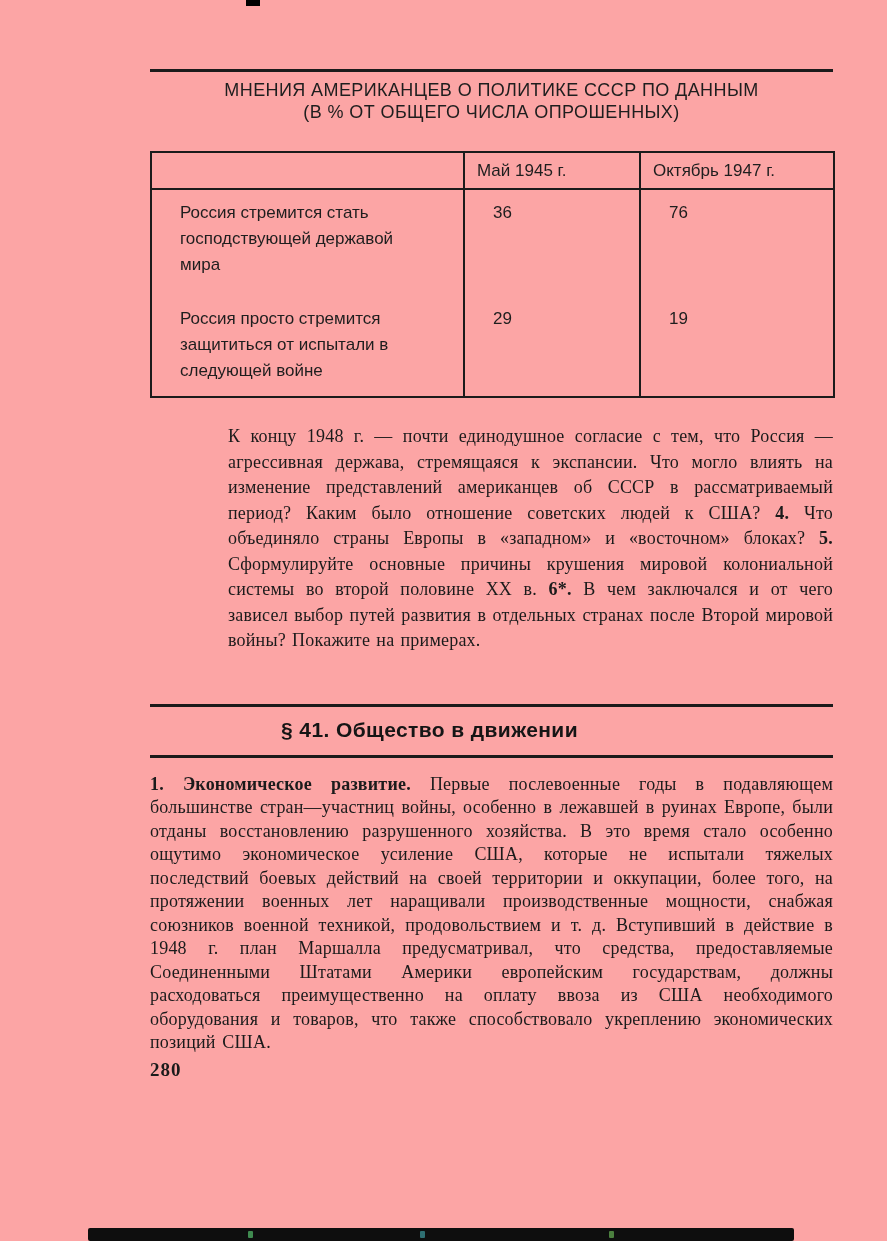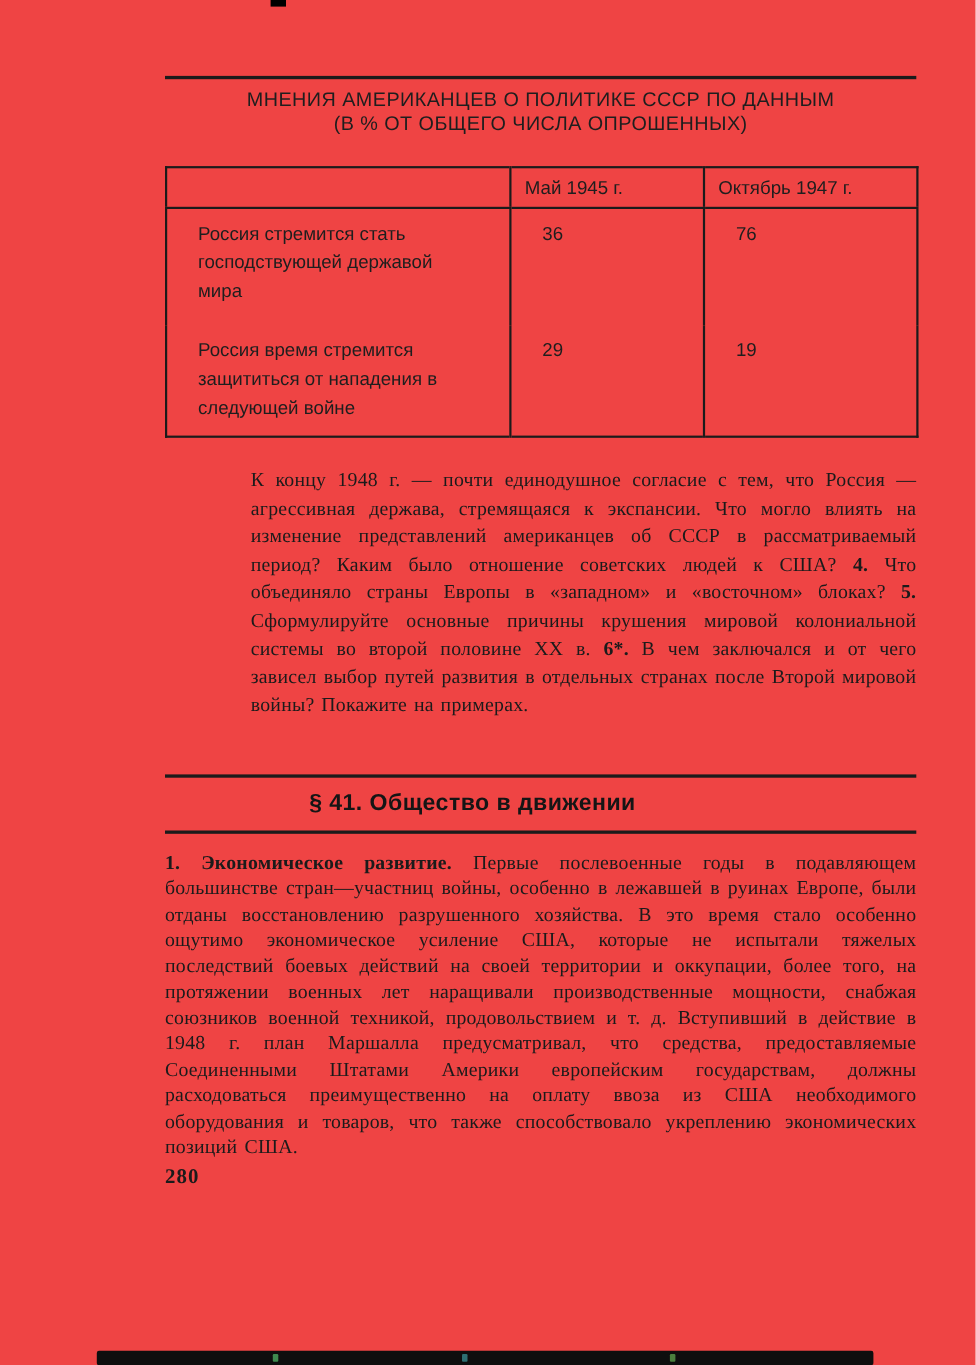--- a/index.html
+++ b/index.html
@@ -1,20 +1,20 @@
 <!DOCTYPE html>
 <html lang="ru"><head>
 <meta charset="utf-8">
 <style>
   html, body { margin: 0; padding: 0; background: #ffffff; }
   .page {
     position: relative;
     width: 887px;
     height: 1241px;
-    background: #ef4444;
+    background: #fca5a5;
     overflow: hidden;
     color: #1b1b1b;
     font-family: "Liberation Serif", "DejaVu Serif", serif;
   }
   .content {
     position: absolute;
     left: 150px;
     top: 0;
     width: 683px;
   }
@@ -157,21 +157,21 @@
           <th>Октябрь 1947 г.</th>
         </tr>
       </thead>
       <tbody>
         <tr class="r1">
           <td class="stmt">Россия стремится стать господствующей державой мира</td>
           <td class="num">36</td>
           <td class="num">76</td>
         </tr>
         <tr class="r2">
-          <td class="stmt">Россия время стремится защититься от нападения в следующей войне</td>
+          <td class="stmt">Россия просто стремится защититься от испытали в следующей войне</td>
           <td class="num">29</td>
           <td class="num">19</td>
         </tr>
       </tbody>
     </table>
 
     <p class="questions"><span>К концу 1948 г. — почти единодушное согласие с тем, что Россия — агрессивная держава, стремящаяся к экспансии. Что могло влиять на изменение представлений американцев об СССР в рассматриваемый период? Каким было отношение советских людей к США? </span><span class="bold">4.</span><span> Что объединяло страны Европы в «западном» и «восточном» блоках? </span><span class="bold">5.</span><span> Сформулируйте основные причины крушения мировой колониальной системы во второй половине XX в. </span><span class="bold">6*.</span><span> В чем заключался и от чего зависел выбор путей развития в отдельных странах после Второй мировой войны? Покажите на примерах.</span></p>
 
     <div class="rule rule-heading-top"></div>
     <h2 class="section-heading">§ 41. Общество в движении</h2>

